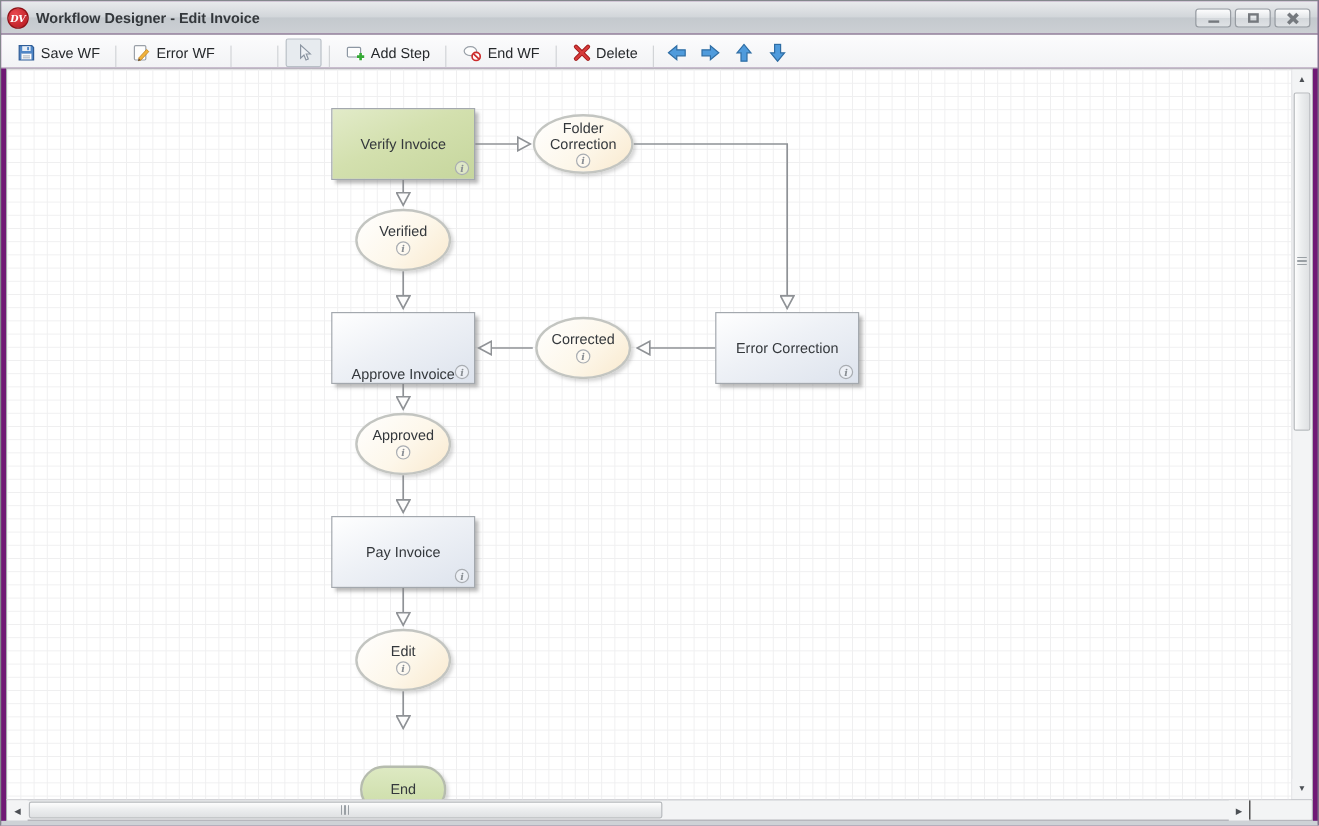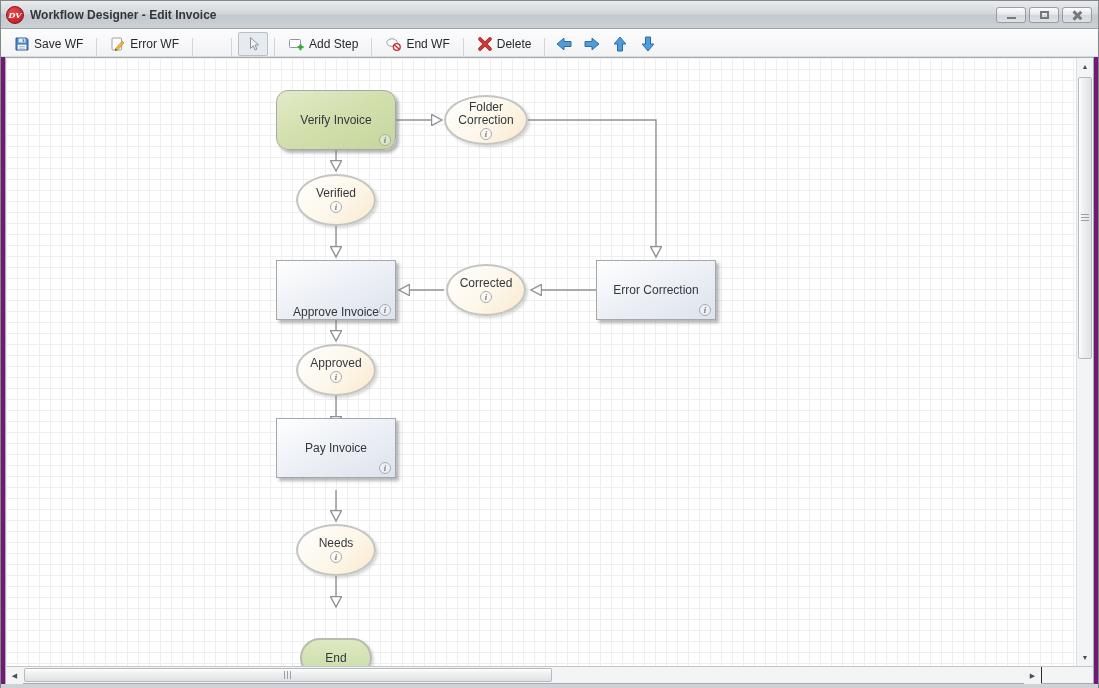--- a/index.html
+++ b/index.html
@@ -38,21 +38,21 @@
   .canvas { position:relative; width:1073px; height:608px; overflow:hidden; background-color:#ffffff;
     background-image:linear-gradient(to right,#efeff0 1px,transparent 1px),linear-gradient(to bottom,#efeff0 1px,transparent 1px);
     background-size:11px 11px; }
   .edges { position:absolute; left:0; top:0; }
 
   .node-label { pointer-events:none; }
   .step { position:absolute; width:120px; height:60px; border:1px solid #a3a8ae;
     display:flex; align-items:center; justify-content:center; font-size:12px; color:#34383c;
     box-shadow:3px 3px 3px rgba(125,125,125,.55); }
   .step.blue  { background:linear-gradient(155deg,#ffffff 0%,#eef1f6 45%,#dde3ed 100%); }
-  .step.green { background:linear-gradient(155deg,#e2ebc9 0%,#d3e0ae 45%,#c6d69d 100%);border-radius:12px; }
+  .step.green { background:linear-gradient(155deg,#e2ebc9 0%,#d3e0ae 45%,#c6d69d 100%); }
   .status { position:absolute; border:2px solid #c3c5c1; border-radius:50%;
     background:linear-gradient(135deg,#ffffff 0%,#fdf7ea 55%,#f9e9ce 100%);
     display:flex; flex-direction:column; align-items:center; justify-content:center;
     font-size:12px; line-height:13px; color:#34383c; text-align:center; box-shadow:2px 2px 3px rgba(140,140,140,.35); }
   .endnode { position:absolute; width:72px; height:40px; border:2px solid #b6bcae; border-radius:20px;
     background:linear-gradient(#dde9c2,#cbdca6); display:flex; align-items:center; justify-content:center;
     font-size:12px; color:#34383c; box-shadow:2px 2px 3px rgba(140,140,140,.35);margin-top:28px; }
   .info-icon { width:12px; height:12px; border:1px solid #a9adb2; border-radius:50%;
     font:italic bold 8px "DejaVu Serif", serif; color:#8a8f94; line-height:10px; text-align:center; background:rgba(255,255,255,.4); }
   .step .info-icon { position:absolute; right:4px; bottom:3px; }
@@ -232,27 +232,27 @@
       <div class="step blue" style="left:590px; top:202px;">
         <span class="node-label">Error Correction</span>
         <span class="info-icon">i</span>
       </div>
 
       <div class="status" style="left:290px; top:286px; width:80px; height:52px;">
         <span class="node-label">Approved</span>
         <span class="info-icon">i</span>
       </div>
 
-      <div class="step blue" style="left:270px; top:360px;">
+      <div class="step blue" style="left:270px; top:372px;">
         <span class="node-label">Pay Invoice</span>
         <span class="info-icon">i</span>
       </div>
 
       <div class="status" style="left:290px; top:466px; width:80px; height:52px;">
-        <span class="node-label">Needs</span>
+        <span class="node-label">Edit</span>
         <span class="info-icon">i</span>
       </div>
 
       <div class="endnode" style="left:294px; top:552px;">
         <span class="node-label">End</span>
       </div>
 
     </div>
 
     <div class="vscroll">

